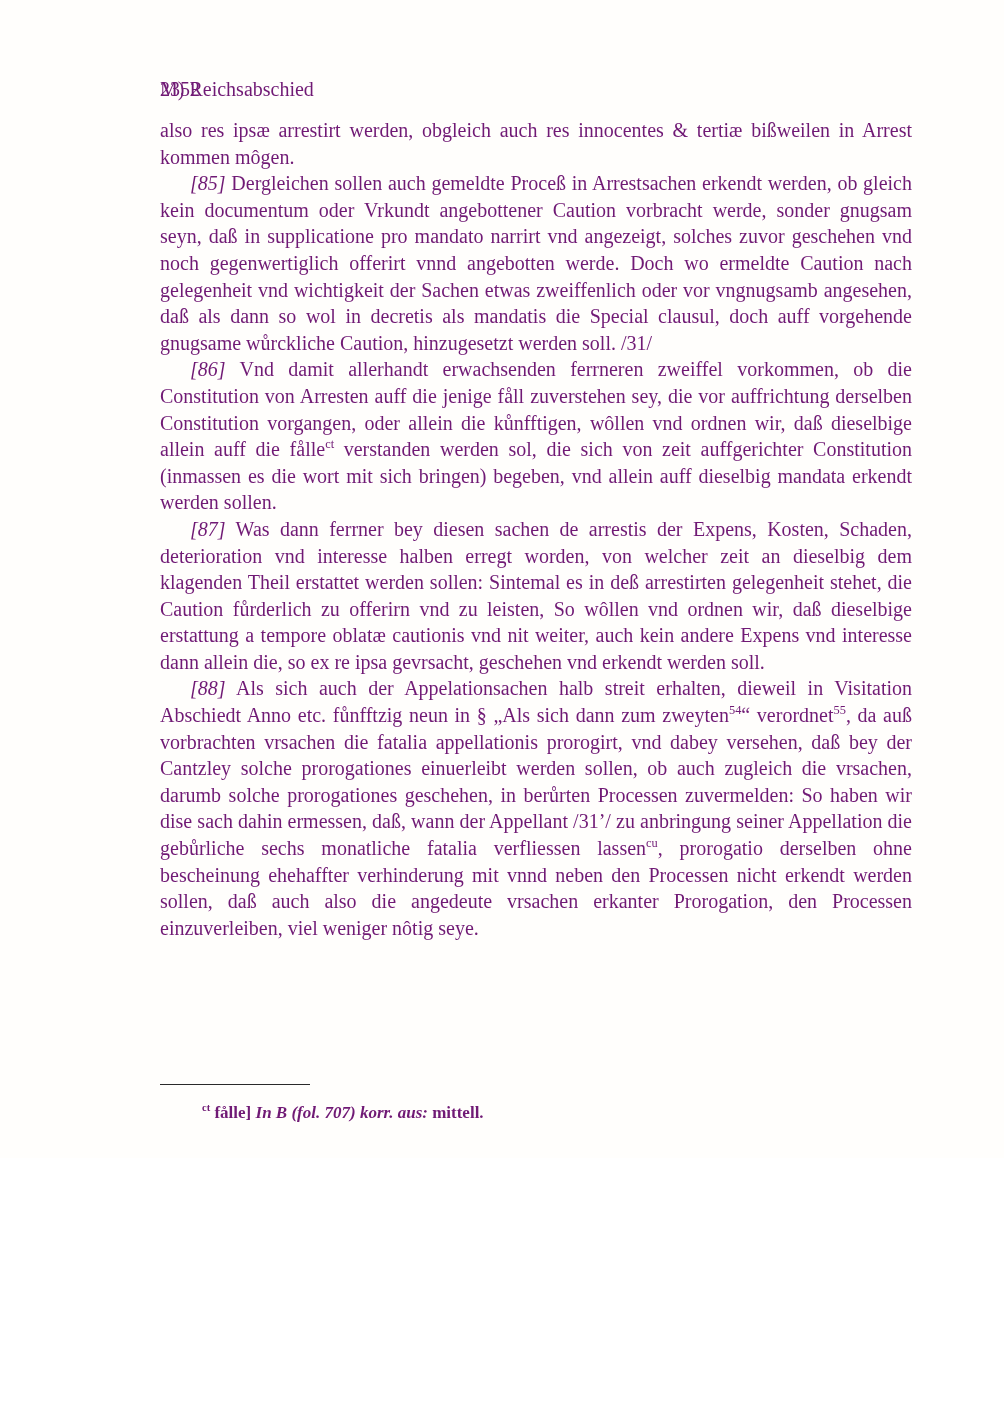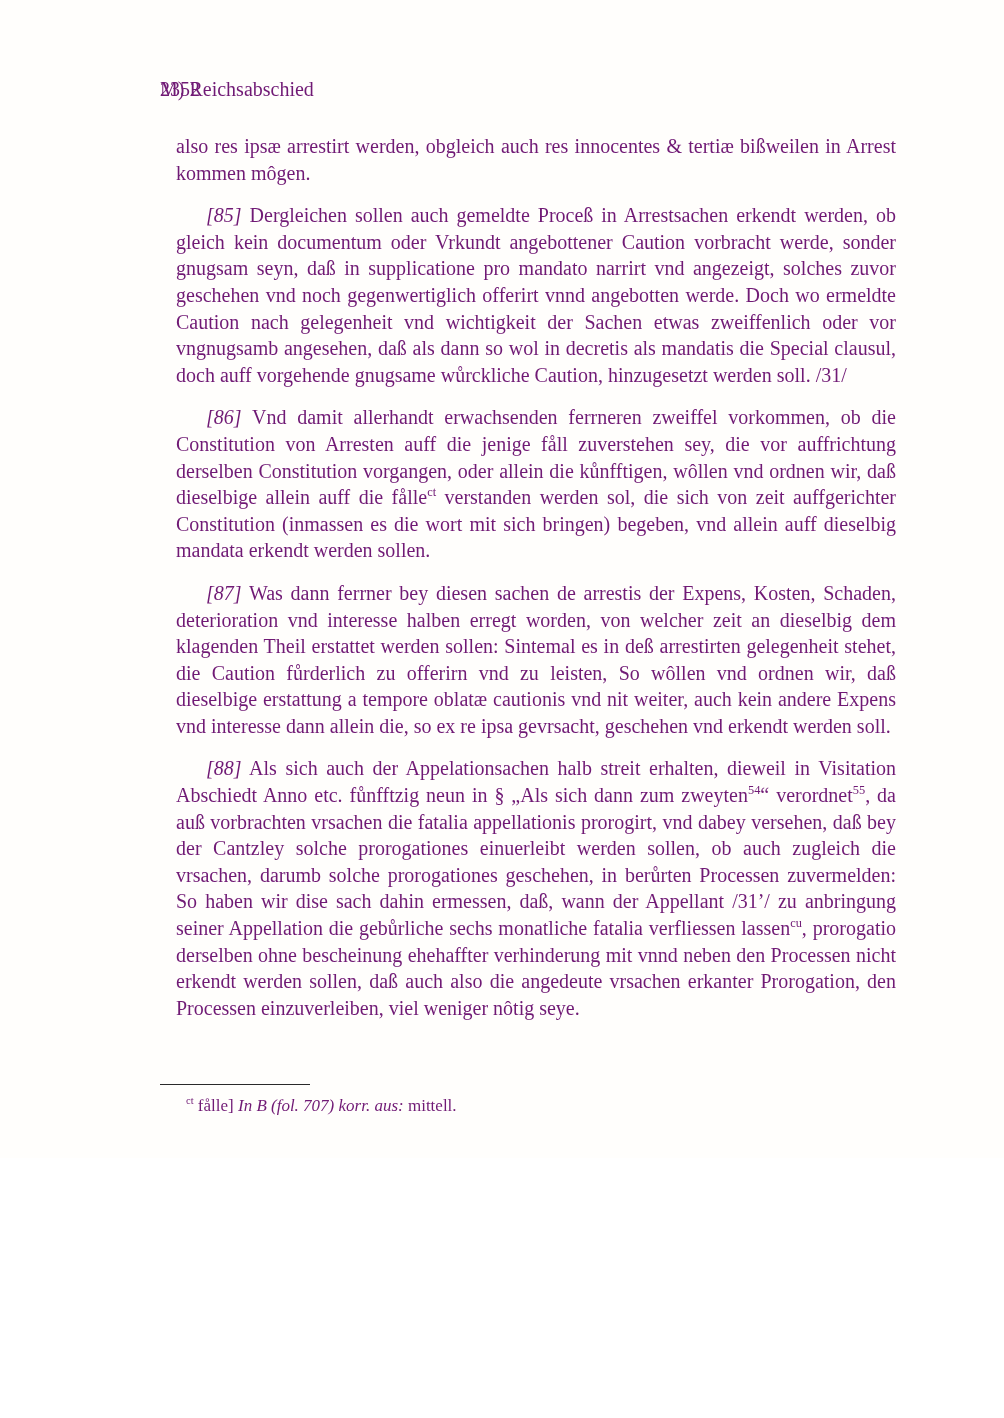--- a/index.html
+++ b/index.html
@@ -24,38 +24,38 @@
   .runtitle { text-align: left; }
   .body-text {
     position: absolute;
     top: 117px;
     left: 160px;
     width: 752px;
     font-size: 20px;
     line-height: 26.6px;
     text-align: justify;
   }
-  .body-text p { margin: 16px; text-indent: 30px; }
+  .body-text p { margin: 0; text-indent: 30px; }
   .body-text p.noindent { text-indent: 0; }
   .footnotes {
     position: absolute;
     top: 1084px;
     left: 160px;
     width: 752px;
     font-size: 17px;
     line-height: 23.5px;
     text-align: justify;
   }
   .fnrule {
     width: 150px;
     border: 0;
     border-top: 1.6px solid #2a2a2a;
     margin: 0 0 9px 0;
   }
-  .footnotes p { margin: 0; text-indent: 26px; }
+  .footnotes p { margin: 16px; text-indent: 26px; font-weight: bold; }
   .numbered-notes { margin-top: 21px; }
   .it { font-style: italic; }
   .sc { font-variant: small-caps; }
   .sup { vertical-align: super; font-size: 0.62em; line-height: 0; }
 </style>
 </head>
 <body>
 
 <div class="page">
 

